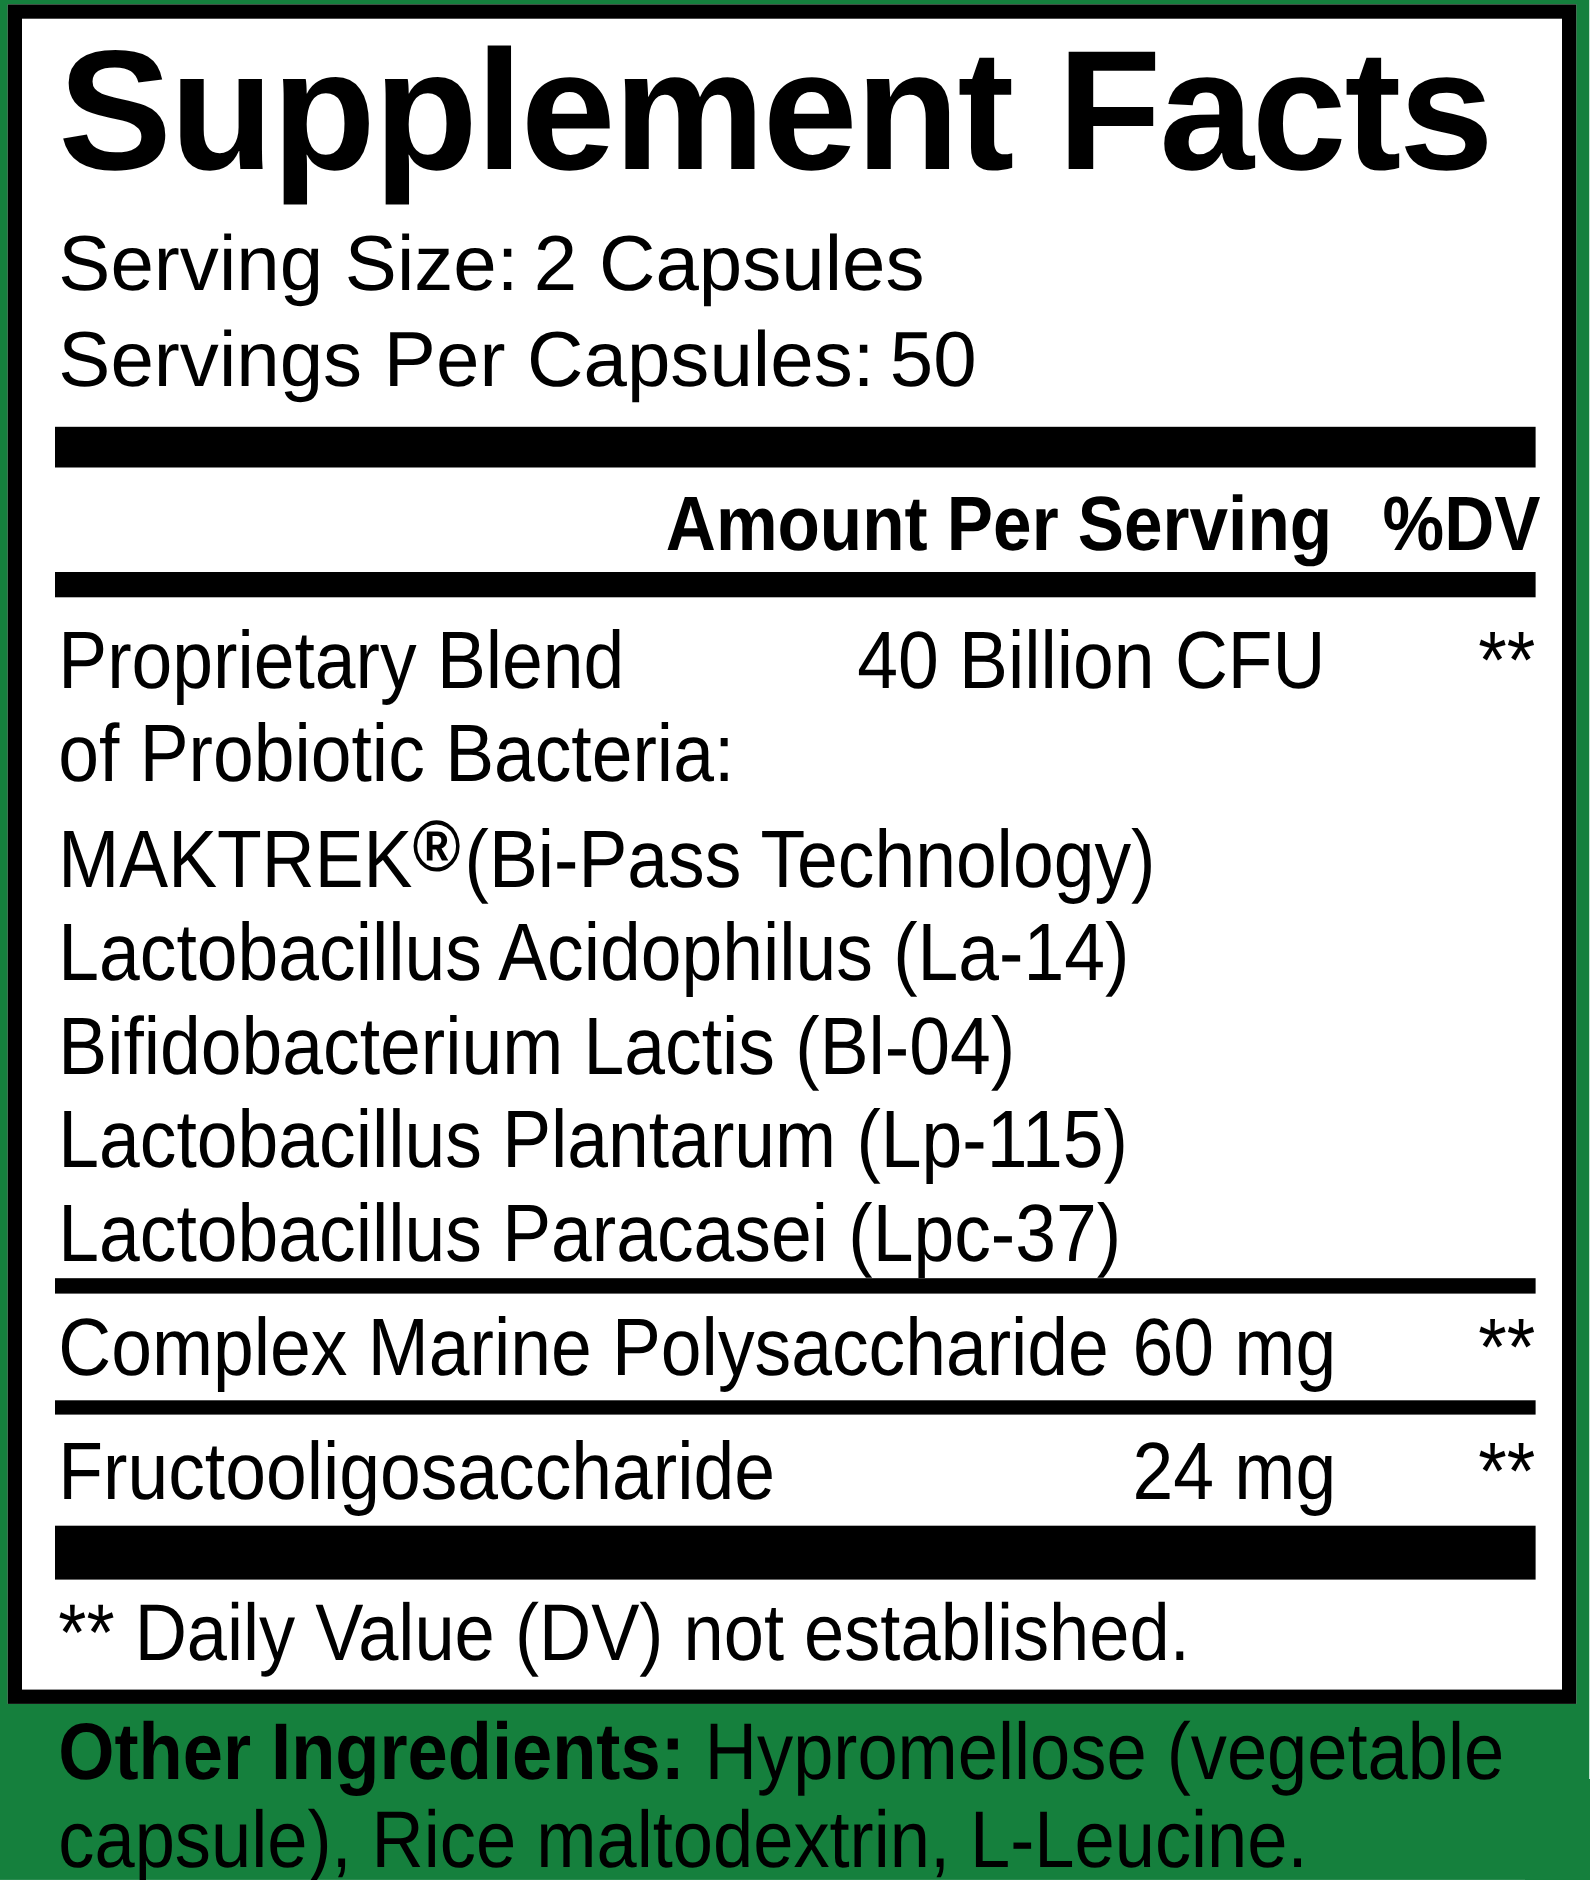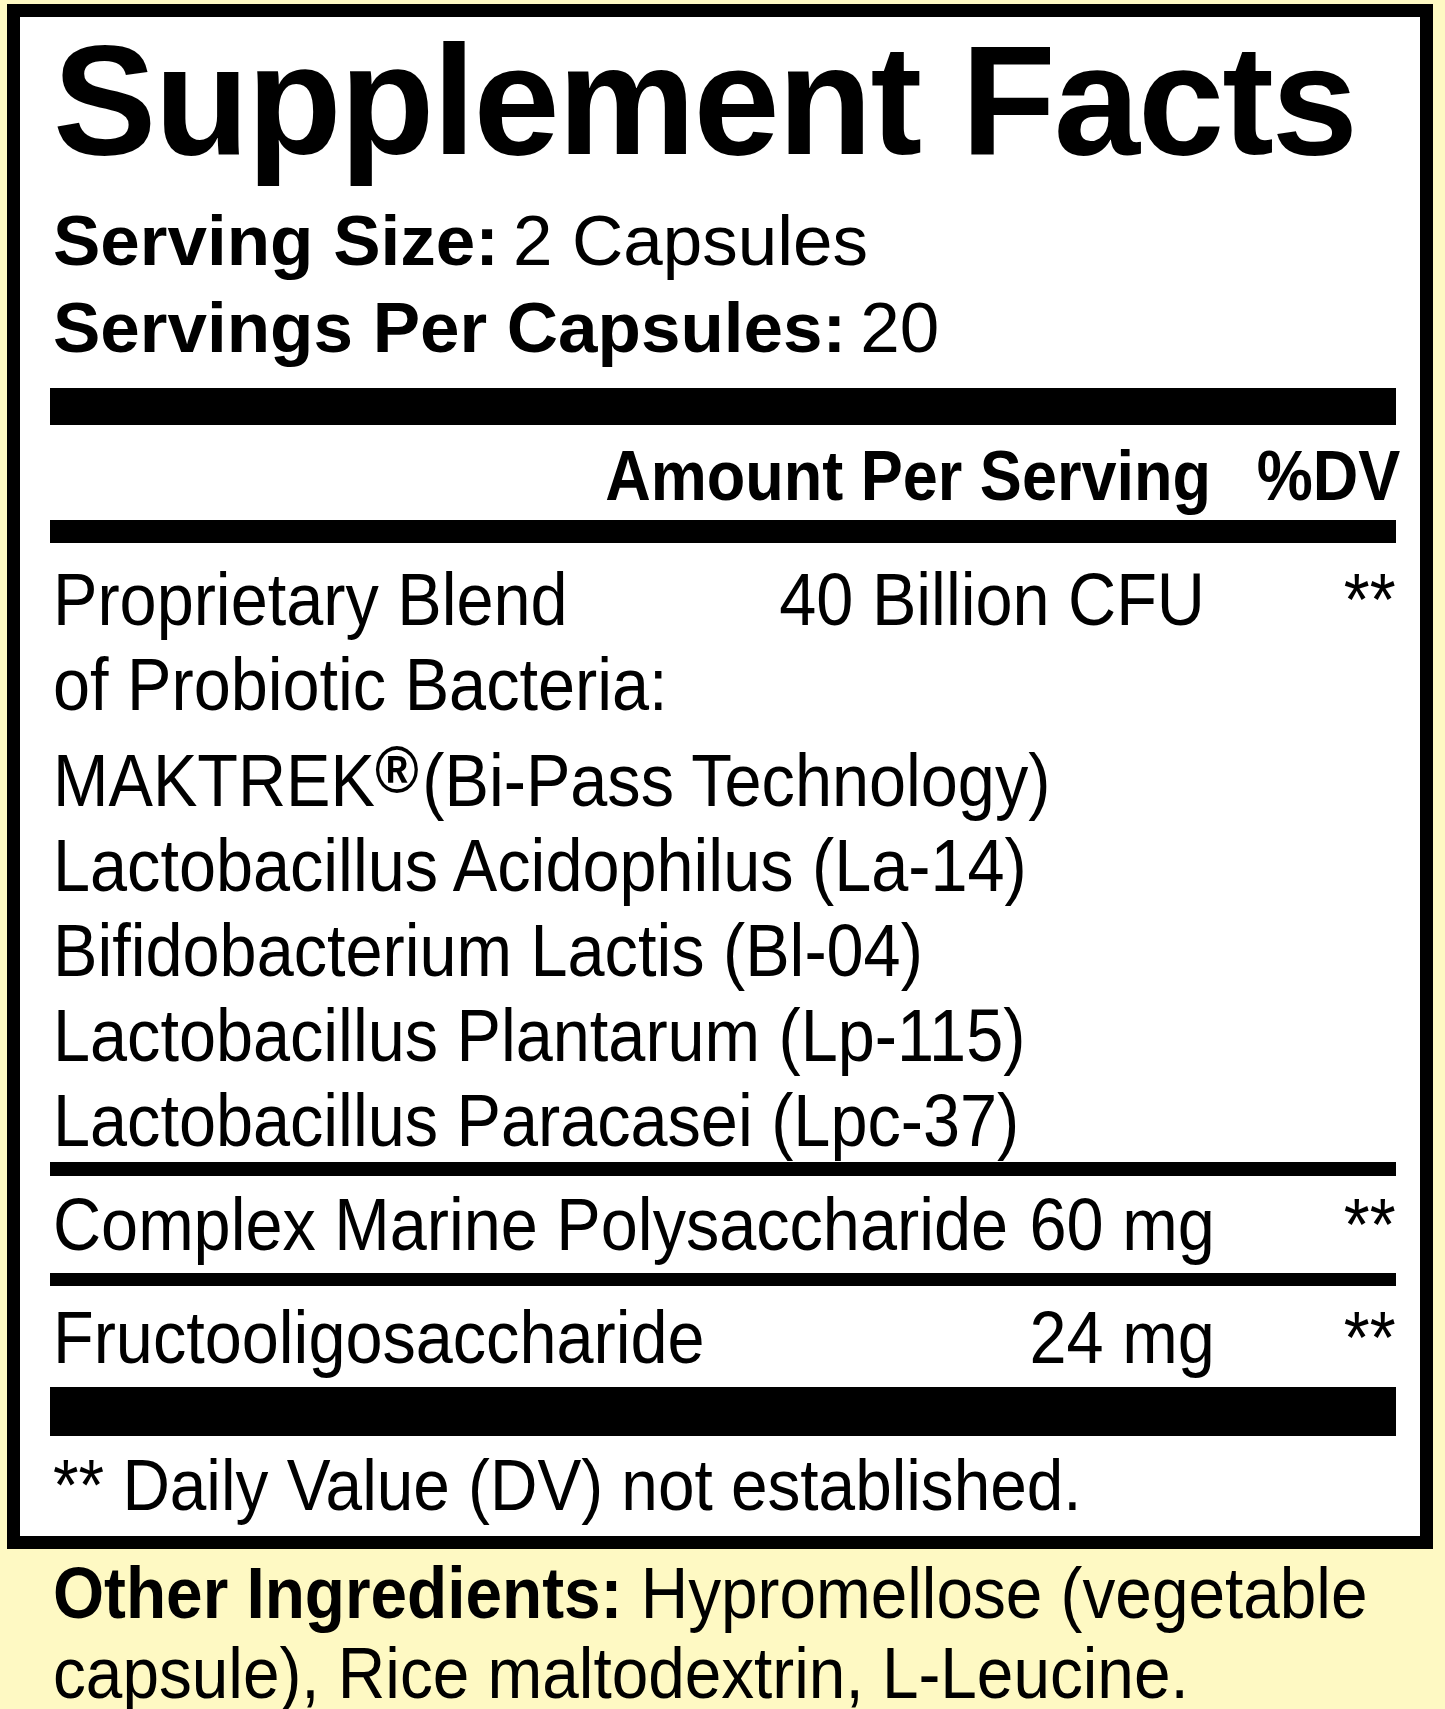--- a/index.html
+++ b/index.html
@@ -1,21 +1,21 @@
 <!DOCTYPE html>
 <html><head>
 <meta charset="utf-8">
 <style>
   * { margin: 0; padding: 0; box-sizing: border-box; }
   html, body { background: #ffffff; }
   .label {
     position: relative;
     width: 1445px;
     height: 1709px;
-    background: #fef9c3;
+    background: #15803d;
     color: #000000;
     font-family: "Liberation Sans", sans-serif;
     overflow: hidden;
   }
   .box {
     position: absolute;
     left: 7px; top: 4px;
     width: 1426px; height: 1545px;
     border: 13px solid #000000;
     background: #ffffff;
@@ -31,21 +31,21 @@
   }
   .serving {
     position: absolute;
     left: 53px;
     font-size: 71px;
     line-height: 1.18;
     white-space: nowrap;
   }
   .s1 { top: 199px; }
   .s2 { top: 286px; }
-  .serving b { font-weight: 700; }
+  .serving b { font-weight: 400; }
   .serving .val { margin-left: 14px; text-align: center; }
   .bar {
     position: absolute;
     left: 50px;
     width: 1346px;
     background: #000000;
   }
   .bar-a { top: 388px;  height: 37px; }
   .bar-b { top: 520px;  height: 23px; }
   .bar-c { top: 1162px; height: 14px; }
@@ -138,21 +138,21 @@
 
   <div class="box"></div>
 
   <h1 class="title">Supplement Facts</h1>
 
   <div class="serving s1">
     <b>Serving Size:</b><span class="val">2 Capsules</span>
   </div>
 
   <div class="serving s2">
-    <b>Servings Per Capsules:</b><span class="val">20</span>
+    <b>Servings Per Capsules:</b><span class="val">50</span>
   </div>
 
   <div class="bar bar-a"></div>
 
   <div class="header">
     <span class="aps">Amount Per Serving</span><span>%DV</span>
   </div>
 
   <div class="bar bar-b"></div>
 

